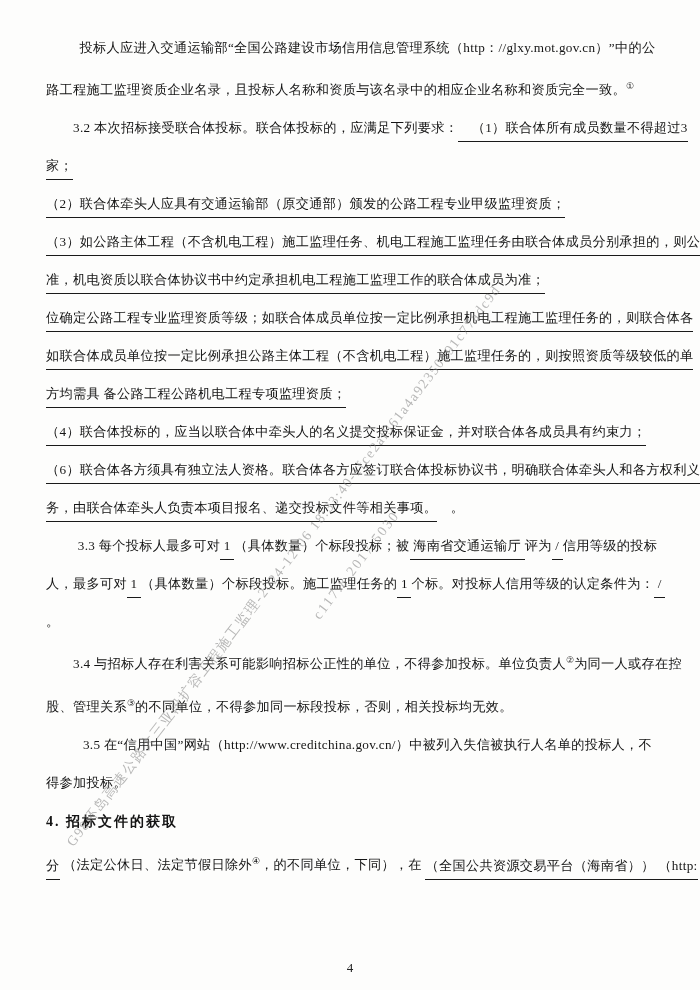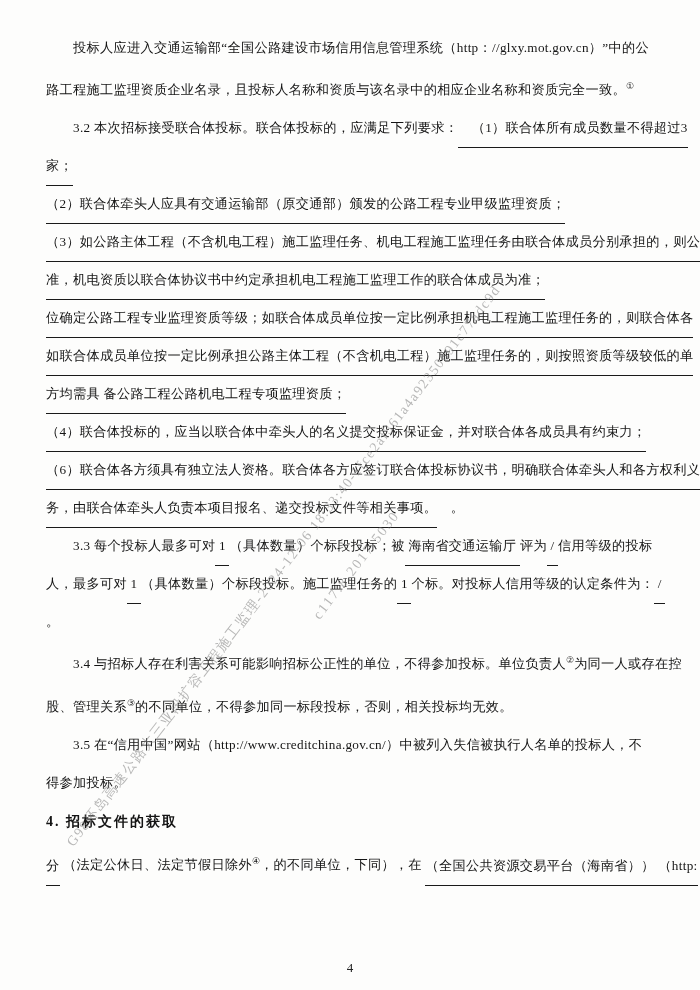--- a/index.html
+++ b/index.html
@@ -6,25 +6,25 @@
   body{
     width:700px;height:990px;position:relative;overflow:hidden;
     background:#fdfdfc;color:#141414;
     font-family:"Liberation Serif","DejaVu Serif",serif;
   }
   .doc{position:absolute;left:46px;top:29px;width:616px;}
   .line{
     font-size:13.2px;line-height:38px;white-space:pre;
     letter-spacing:0.3px;
   }
-  .line.ind{padding-left:27px;}
+  .line.ind{padding-left:27px;text-align:center;}
   .line.h{
     font-size:14px;font-weight:bold;letter-spacing:2px;line-height:40px;
   }
-  .u{border-bottom:1.3px solid #1a1a1a;padding-bottom:12px;}
+  .u{border-bottom:1.3px solid #1a1a1a;padding-bottom:6px;}
   .sup{font-size:9px;vertical-align:super;letter-spacing:0;}
   .pagenum{
     position:absolute;left:0;bottom:14px;width:100%;text-align:center;
     font-size:13px;color:#222;
   }
   .watermark{
     position:absolute;left:86px;top:796px;width:1000px;
     transform:rotate(-52.5deg);transform-origin:0 50%;
     color:rgba(125,125,125,0.55);
     font-size:14px;letter-spacing:1.5px;white-space:pre;

